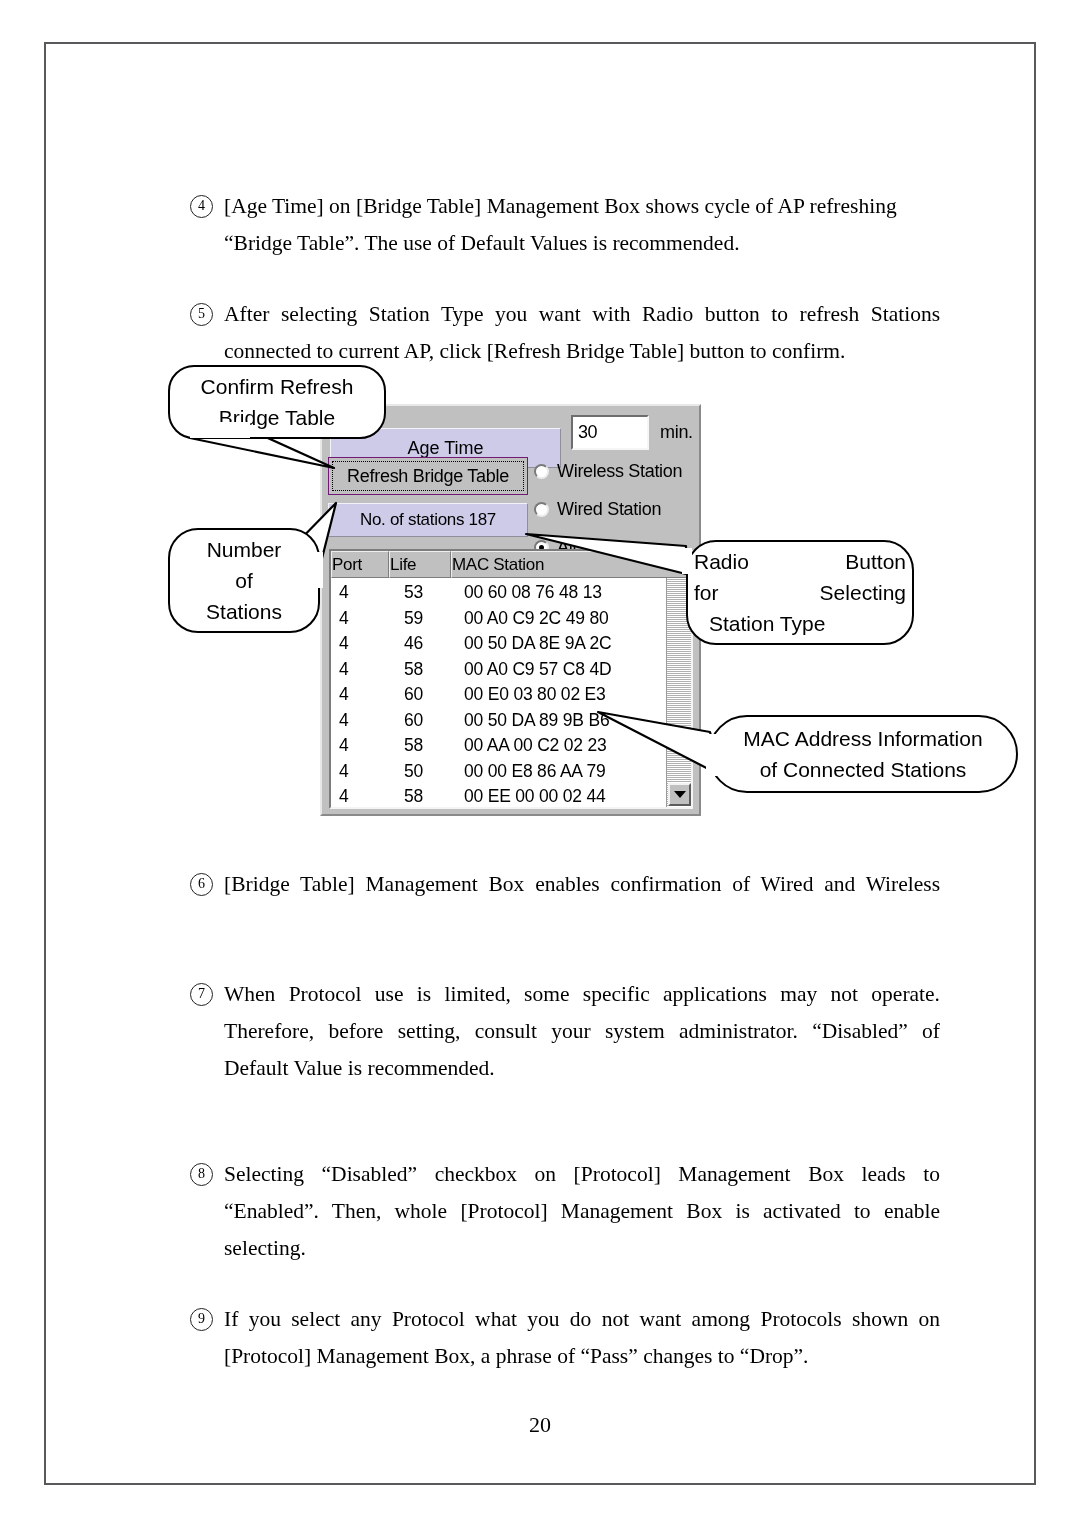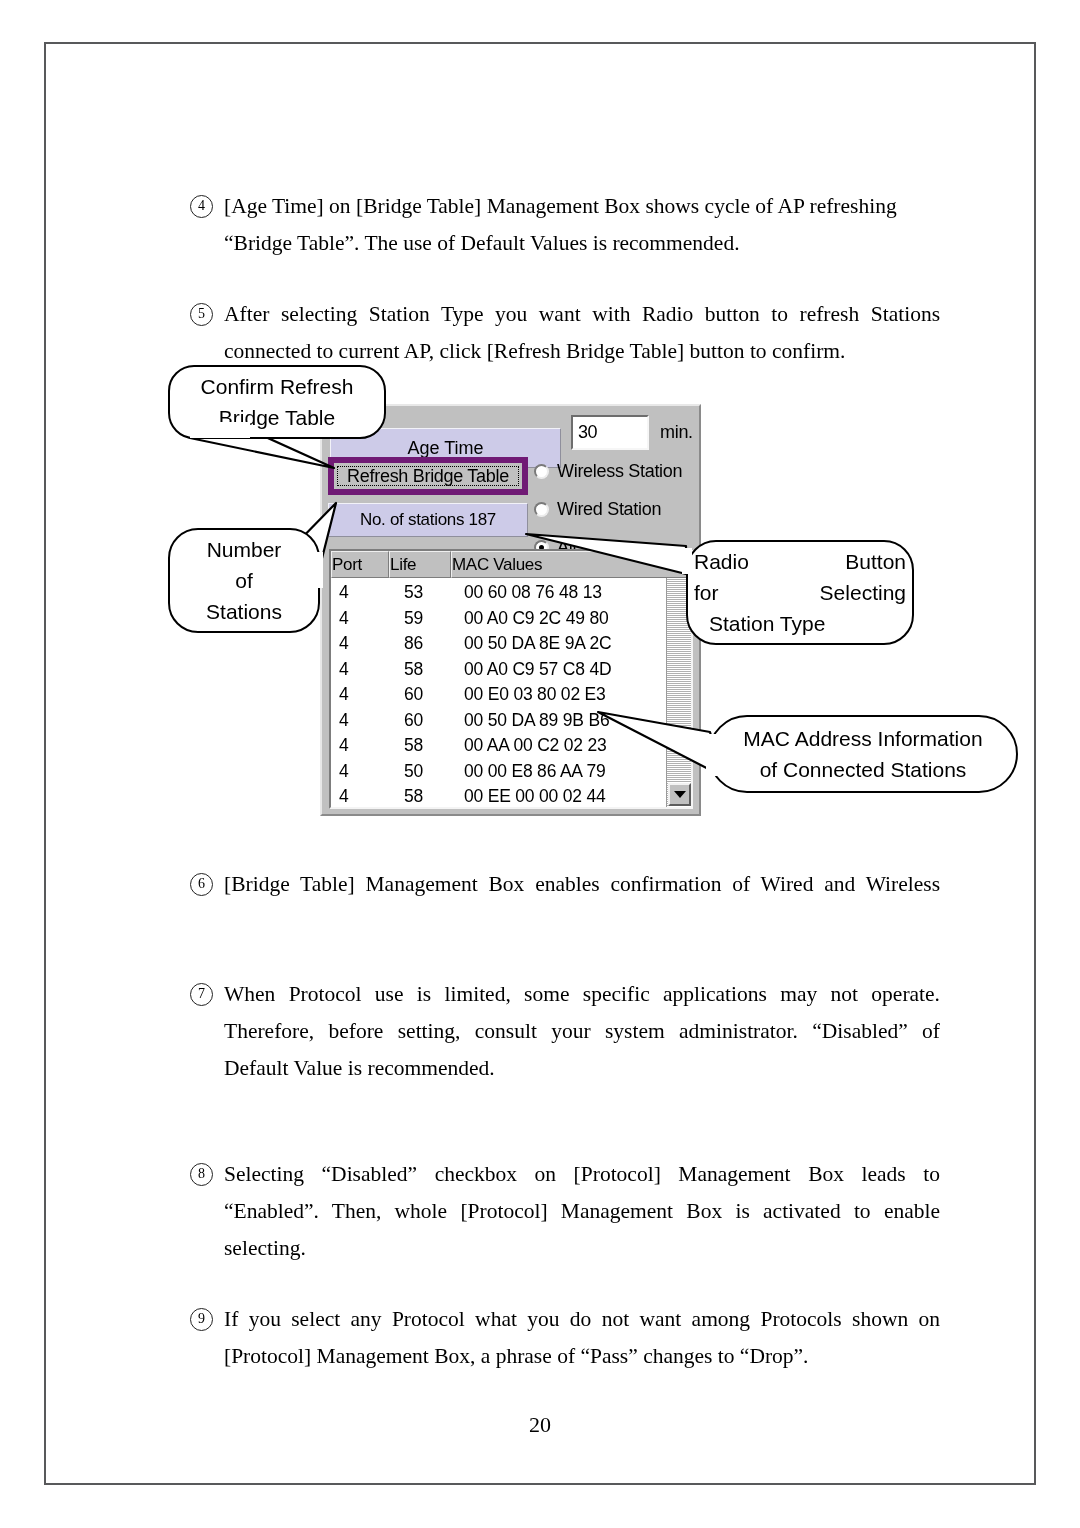--- a/index.html
+++ b/index.html
@@ -155,21 +155,21 @@
     left: 338px; top: 16px;
     font-size: 18px;
     letter-spacing: -0.3px;
   }
 
   #refresh-btn {
     position: absolute;
     left: 6px; top: 51px;
     width: 200px; height: 38px;
     background: #c0c0c0;
-    border: 6px solid #701a75;
+    border: 1px solid #701a75;
     box-sizing: border-box;
     display: flex;
     align-items: center;
     justify-content: center;
     font-size: 18px;
   }
   #refresh-btn .inner-focus {
     position: absolute;
     left: 3px; top: 3px; right: 3px; bottom: 3px;
     border: 1px dotted #000;
@@ -411,36 +411,36 @@
     </div>
     <div class="radio-row" id="radio-all">
       <span class="radio-mark checked"></span>
       <span>All</span>
     </div>
 
     <div id="bridge-list">
       <div id="list-header">
         <div class="hcell col-port">Port</div>
         <div class="hcell col-life">Life</div>
-        <div class="hcell col-mac">MAC Values</div>
+        <div class="hcell col-mac">MAC Station</div>
       </div>
       <div id="list-body">
         <div class="list-row">
           <span class="c-port">4</span>
           <span class="c-life">53</span>
           <span class="c-mac">00 60 08 76 48 13</span>
         </div>
         <div class="list-row">
           <span class="c-port">4</span>
           <span class="c-life">59</span>
           <span class="c-mac">00 A0 C9 2C 49 80</span>
         </div>
         <div class="list-row">
           <span class="c-port">4</span>
-          <span class="c-life">86</span>
+          <span class="c-life">46</span>
           <span class="c-mac">00 50 DA 8E 9A 2C</span>
         </div>
         <div class="list-row">
           <span class="c-port">4</span>
           <span class="c-life">58</span>
           <span class="c-mac">00 A0 C9 57 C8 4D</span>
         </div>
         <div class="list-row">
           <span class="c-port">4</span>
           <span class="c-life">60</span>

